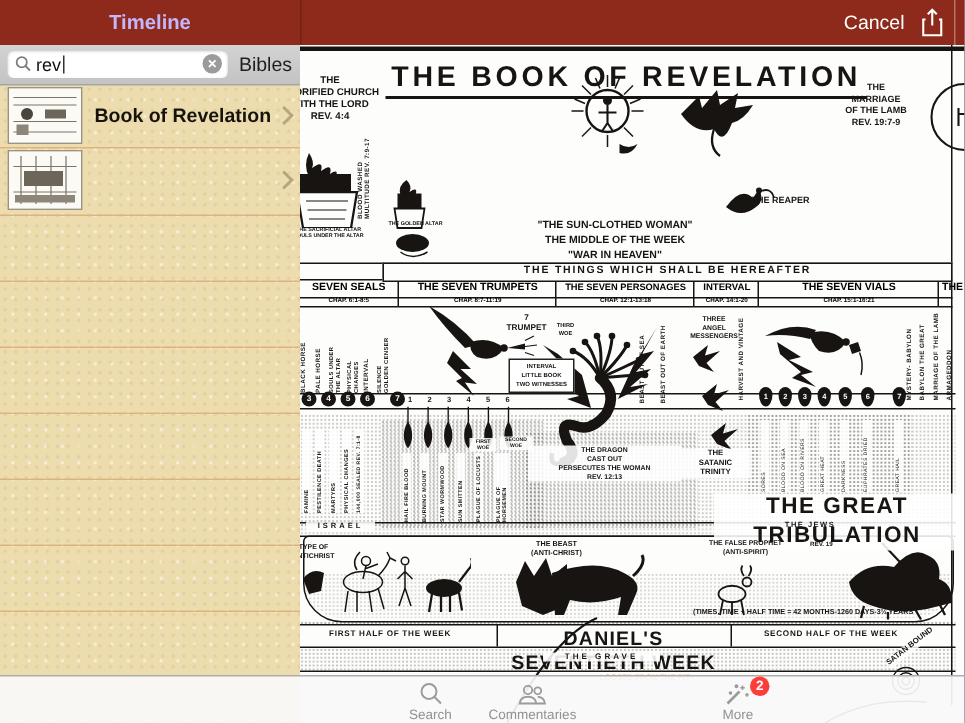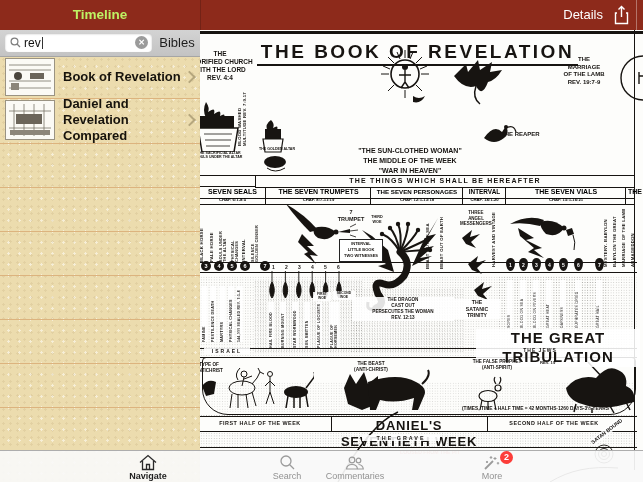--- a/index.html
+++ b/index.html
@@ -3,21 +3,21 @@
 <meta charset="utf-8">
 <style>
   html,body{margin:0;padding:0;background:#222;}
   #app{position:relative;width:643px;height:482px;overflow:hidden;background:#fff;
        font-family:"Liberation Sans",sans-serif;-webkit-font-smoothing:antialiased;}
   
   #hdr{position:absolute;left:0;top:0;width:643px;height:30px;background:#8d2a1b;z-index:40;}
   #hdr .split{position:absolute;left:200px;top:0;width:1px;height:30px;background:rgba(0,0,0,.18);}
   #hdr .edge{position:absolute;left:636px;top:0;width:1px;height:30px;background:rgba(255,255,255,.35);}
   #hdr-title{position:absolute;left:0;top:0;width:200px;height:30px;line-height:30px;text-align:center;
-       color:#bef264;font-weight:bold;font-size:13.5px;}
+       color:#c4b5fd;font-weight:bold;font-size:13.5px;}
   #details-btn{position:absolute;right:40px;top:0;height:30px;line-height:30px;color:#fff;font-size:13px;cursor:default;}
   #share-btn{position:absolute;right:13px;top:5px;width:17px;height:20px;}
   
   #searchbar{position:absolute;left:0;top:30px;width:200px;height:26px;
        background:linear-gradient(#d3d3d3,#c3c3c3);border-bottom:1px solid #a5a5a5;z-index:30;}
   #search-field{position:absolute;left:5px;top:3px;width:147px;height:19px;background:#fff;border-radius:4px;
        box-shadow:inset 0 1px 2px rgba(0,0,0,.25);display:flex;align-items:center;}
   #search-field .mag{margin:0 3px 0 5px;flex:0 0 auto;}
   #search-text{font-size:12px;color:#111;}
   #caret{display:inline-block;width:1.5px;height:12px;background:#333;margin-left:1px;}
@@ -393,21 +393,21 @@
         <div class="vialnum" style="left: 332px;">3</div>
         <div class="vialnum" style="left: 345px;">4</div>
         <div class="vialnum" style="left: 359px;">5</div>
         <div class="vialnum" style="left: 374px;">6</div>
         <div class="vialnum" style="left: 395px;">7</div>
       </div>
   </div>
 
   <div id="hdr">
     <div id="hdr-title">Timeline</div>
-    <div id="details-btn">Details</div>
+    <div id="details-btn">Cancel</div>
     <svg id="share-btn" viewBox="0 0 17 20">
       <g stroke="#fff" stroke-width="1.4" fill="none">
         <path d="M4,8 H2.5 V18.5 H14.5 V8 H13"></path>
         <path d="M8.5,12 V1.5 M5.5,4.5 L8.5,1.5 L11.5,4.5"></path>
       </g>
     </svg>
     <div class="split"></div>
     <div class="edge"></div>
   </div>
 
@@ -449,42 +449,31 @@
           <line x1="8" y1="3" x2="8" y2="35"></line>
             <line x1="18" y1="3" x2="18" y2="35"></line>
           <line x1="28" y1="3" x2="28" y2="35"></line>
             <line x1="38" y1="3" x2="38" y2="35"></line>
           <line x1="3" y1="10" x2="45" y2="10"></line>
             <line x1="3" y1="27" x2="45" y2="27"></line>
         </g>
         <rect x="10" y="13" width="26" height="10" fill="#6b655a"></rect>
         <rect x="4" y="29" width="40" height="5" fill="#8c867a"></rect>
       </svg>
-      <div class="row-title">Daniel and Revelation Compared</div>
       <div class="chev"></div>
     </div>
     <div class="sep" style="top:130.5px"></div>
     <div class="sep" style="top:174.5px"></div>
     <div class="sep" style="top:218.5px"></div>
     <div class="sep" style="top:262.5px"></div>
     <div class="sep" style="top:306.5px"></div>
     <div class="sep" style="top:350.5px"></div>
   </div>
 
   <div id="tabbar">
-    <div class="tab active" style="left:110px">
-      <svg class="ticon" width="20" height="17" viewBox="0 0 20 17">
-        <g fill="none" stroke="#2a2a2a" stroke-width="1.3">
-          <path d="M2,8.5 L10,1.5 L18,8.5"></path>
-          <path d="M4.5,7 V15.5 H15.5 V7"></path>
-          <path d="M8.5,15.5 V10.5 H11.5 V15.5"></path>
-        </g>
-      </svg>
-      <span class="tlabel">Navigate</span>
-    </div>
     <div class="tab" style="left:249px">
       <svg class="ticon" width="18" height="17" viewBox="0 0 18 17">
         <circle cx="8" cy="7" r="5" fill="none" stroke="#9b9b9b" stroke-width="1.3"></circle>
         <line x1="11.5" y1="10.5" x2="16" y2="15" stroke="#9b9b9b" stroke-width="1.3"></line>
       </svg>
       <span class="tlabel">Search</span>
     </div>
     <div class="tab" style="left:317px">
       <svg class="ticon" width="22" height="17" viewBox="0 0 22 17">
         <g fill="none" stroke="#9b9b9b" stroke-width="1.2">

